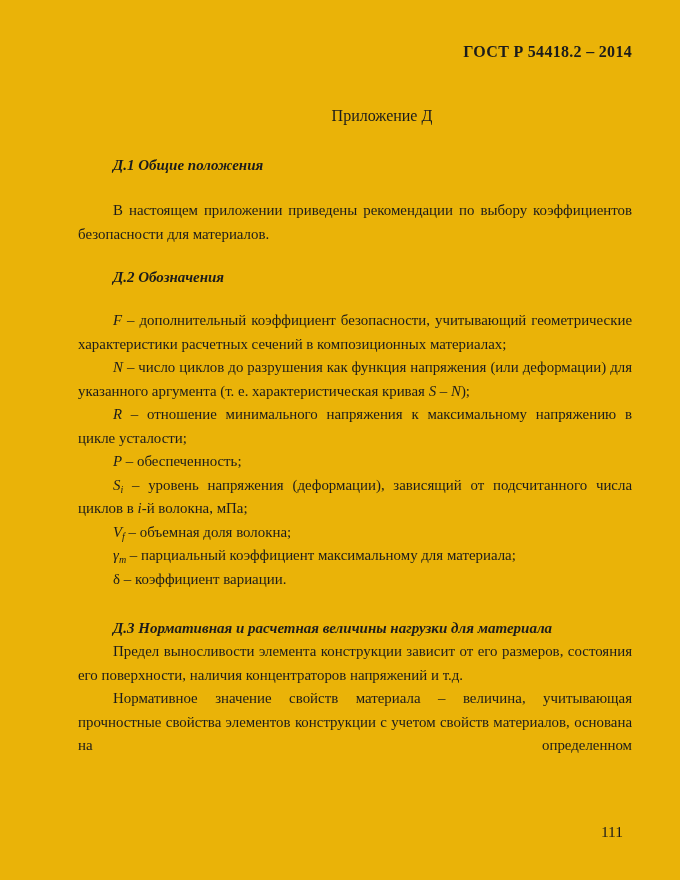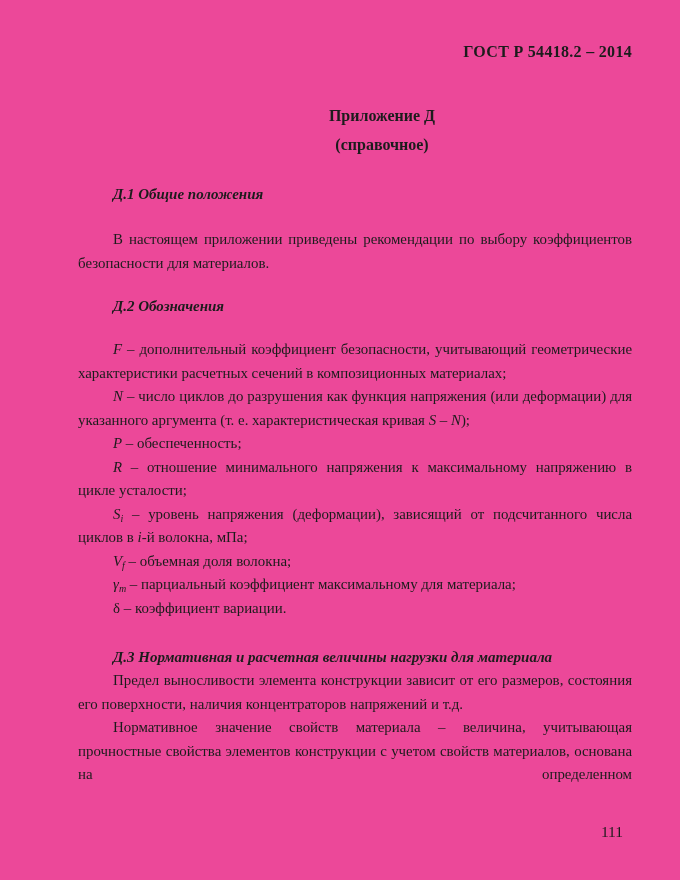--- a/index.html
+++ b/index.html
@@ -1,33 +1,33 @@
 <!DOCTYPE html>
 <html><head>
 <meta charset="utf-8">
 <style>
   html, body { margin:0; padding:0; background:#ffffff; }
   .page {
     position:relative;
     width:680px; height:880px;
-    background:#ec4899;
+    background:#eab308;
     font-family:"Liberation Serif", serif;
     color:#1c1c1c;
     padding:42px 48px 16px 78px;
     box-sizing:border-box;
     overflow:hidden;
   }
   .doc-header {
     text-align:right;
     font-weight:bold;
     font-size:16px;
     line-height:19px;
     letter-spacing:0.3px;
   }
-  .appendix { margin-top:40px; font-weight:bold; font-size:16px; }
+  .appendix { margin-top:40px; font-weight:normal; font-size:16px; }
   .appendix-line { text-align:center; line-height:29px; }
   .appendix-line.indented { padding-left:54px; }
   .sec-heading {
     margin:0;
     font-weight:bold;
     font-size:15px;
     line-height:23px;
     text-indent:35px;
     font-style:italic;
   }
@@ -62,34 +62,33 @@
 </style>
 </head>
 <body>
 
 <div class="page">
 
   <div class="doc-header">ГОСТ Р 54418.2 – 2014</div>
 
   <div class="appendix">
     <div class="appendix-line indented">Приложение Д</div>
-    <div class="appendix-line indented">(справочное)</div>
   </div>
 
   <p class="sec-heading h1">Д.1 Общие положения</p>
 
   <p class="para p1">В настоящем приложении приведены рекомендации по выбору коэффициентов безопасности для материалов.</p>
 
   <p class="sec-heading h2">Д.2 Обозначения</p>
 
   <div class="defs">
       <p class="para"><span class="it">F</span><span> – дополнительный коэффициент безопасности, учитывающий геометрические характеристики расчетных сечений в композиционных материалах;</span></p>
       <p class="para"><span class="it">N</span><span> – число циклов до разрушения как функция напряжения (или деформации) для указанного аргумента (т. е. характеристическая кривая </span><span class="it">S</span><span> – </span><span class="it">N</span><span>);</span></p>
+      <p class="para"><span class="it">R</span><span> – отношение минимального напряжения к максимальному напряжению в цикле усталости;</span></p>
       <p class="para"><span class="it">P</span><span> – обеспеченность;</span></p>
-      <p class="para"><span class="it">R</span><span> – отношение минимального напряжения к максимальному напряжению в цикле усталости;</span></p>
       <p class="para"><span class="it">S</span><sub class="it">i</sub><span> – уровень напряжения (деформации), зависящий от подсчитанного числа циклов в </span><span class="it">i</span><span>-й волокна, мПа;</span></p>
       <p class="para"><span class="it">V</span><sub class="it">f</sub><span> – объемная доля волокна;</span></p>
       <p class="para"><span class="it">γ</span><sub class="it">m</sub><span> – парциальный коэффициент максимальному для материала;</span></p>
       <p class="para"><span>δ</span><span> – коэффициент вариации.</span></p>
     </div>
 
   <p class="sec-heading h3">Д.3 Нормативная и расчетная величины нагрузки для материала</p>
 
   <p class="para p2">Предел выносливости элемента конструкции зависит от его размеров, состояния его поверхности, наличия концентраторов напряжений и т.д.</p>
 

